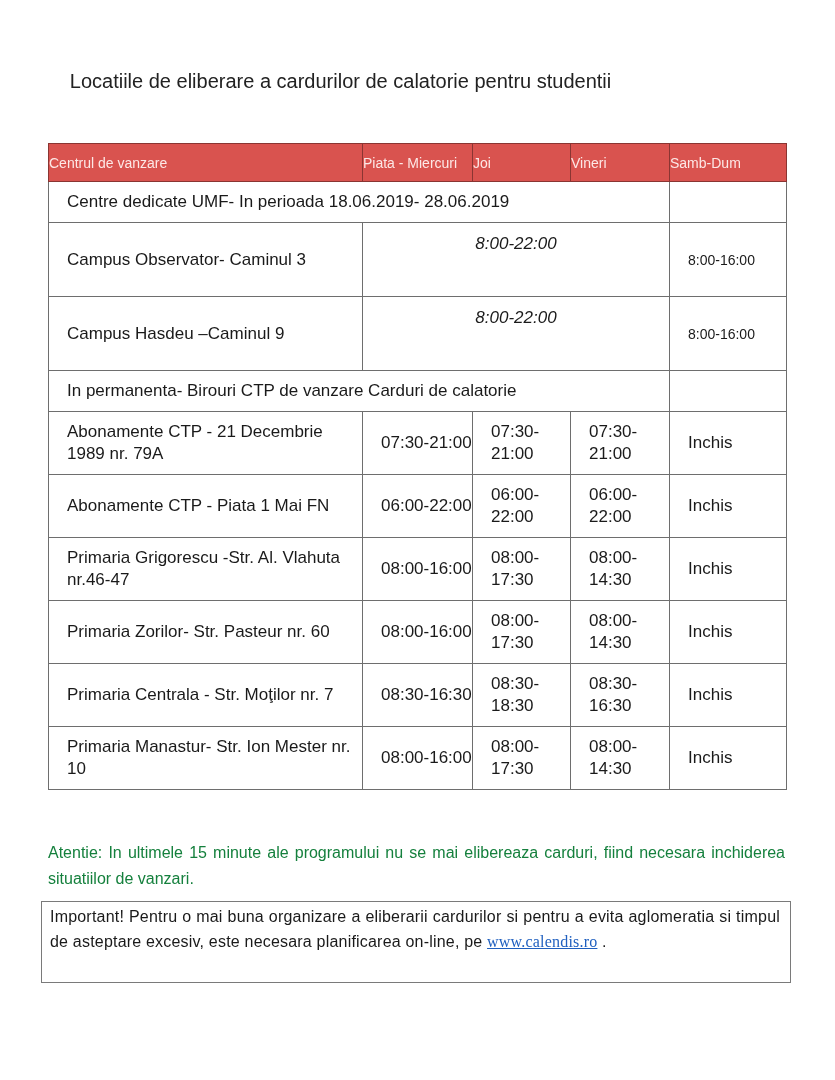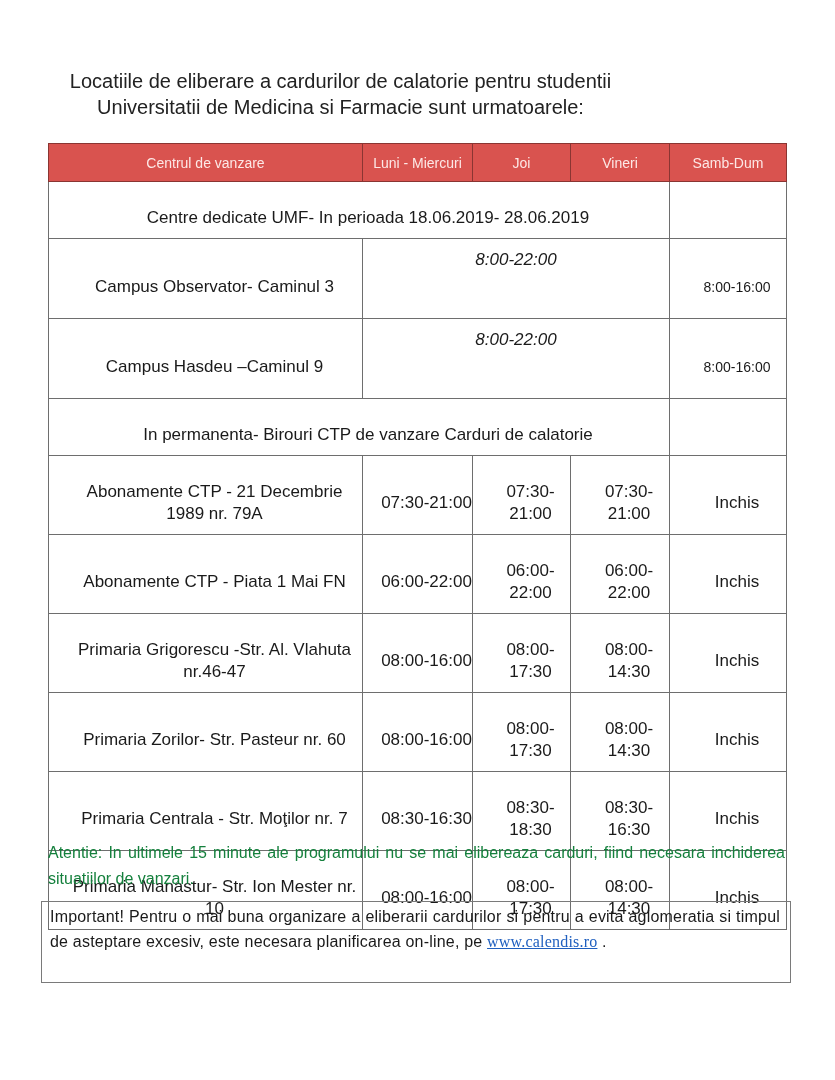--- a/index.html
+++ b/index.html
@@ -10,22 +10,22 @@
   .title {
     position: absolute; left: 0; width: 681px; top: 68px;
     text-align: center; font-size: 20px; line-height: 26px; color: #222;
   }
   table.sched {
     position: absolute; left: 48px; top: 143px; width: 738px;
     border-collapse: collapse; table-layout: fixed;
     font-size: 17px; color: #1a1a1a;
   }
   table.sched td, table.sched th {
-    border: 1px solid #6e6e6e; padding: 16px 0 0 18px; vertical-align: middle;
-    line-height: 22px; text-align: center; font-weight: normal;
+    border: 1px solid #6e6e6e; padding: 0 0 0 18px; vertical-align: middle;
+    line-height: 22px; text-align: left; font-weight: normal;
   }
   table.sched th {
     background: #d9534f; color: #fde8e6; font-size: 14px; 
     padding: 0; height: 37px; border-color: #8a3532;
   }
   .sec td { height: 40px; }
   .campus td { height: 63px; }
   .campus .span { text-align: center; vertical-align: top; padding: 10px 0 0 0; font-style: italic; }
   .campus .wk { font-size: 14px; padding-left: 18px; margin-top: 12px; }
   .loc td { height: 62px; }
@@ -41,35 +41,34 @@
     font-size: 16px; line-height: 25px; text-align: justify; color: #1a1a1a;
     letter-spacing: 0.2px;
   }
   .important a { color: #1f5fbf; text-decoration: underline; font-family: Liberation Serif, serif; }
 </style>
 </head>
 <body>
 
 <div class="title">
   <div>Locatiile de eliberare a cardurilor de calatorie pentru studentii</div>
-  <div>Universitatii de Medicina si Farmacie sunt urmatoarele:</div>
 </div>
 
 <table class="sched">
   <colgroup>
     <col style="width:314px">
       <col style="width:110px">
       <col style="width:98px">
       <col style="width:99px">
       <col style="width:117px">
   </colgroup>
   <thead>
     <tr>
       <th>Centrul de vanzare</th>
-      <th>Luni - Miercuri</th>
+      <th>Piata - Miercuri</th>
       <th>Joi</th>
       <th>Vineri</th>
       <th>Samb-Dum</th>
     </tr>
   </thead>
   <tbody>
     <tr class="sec">
       <td colspan="4">Centre dedicate UMF- In perioada 18.06.2019- 28.06.2019</td>
       <td></td>
     </tr>

